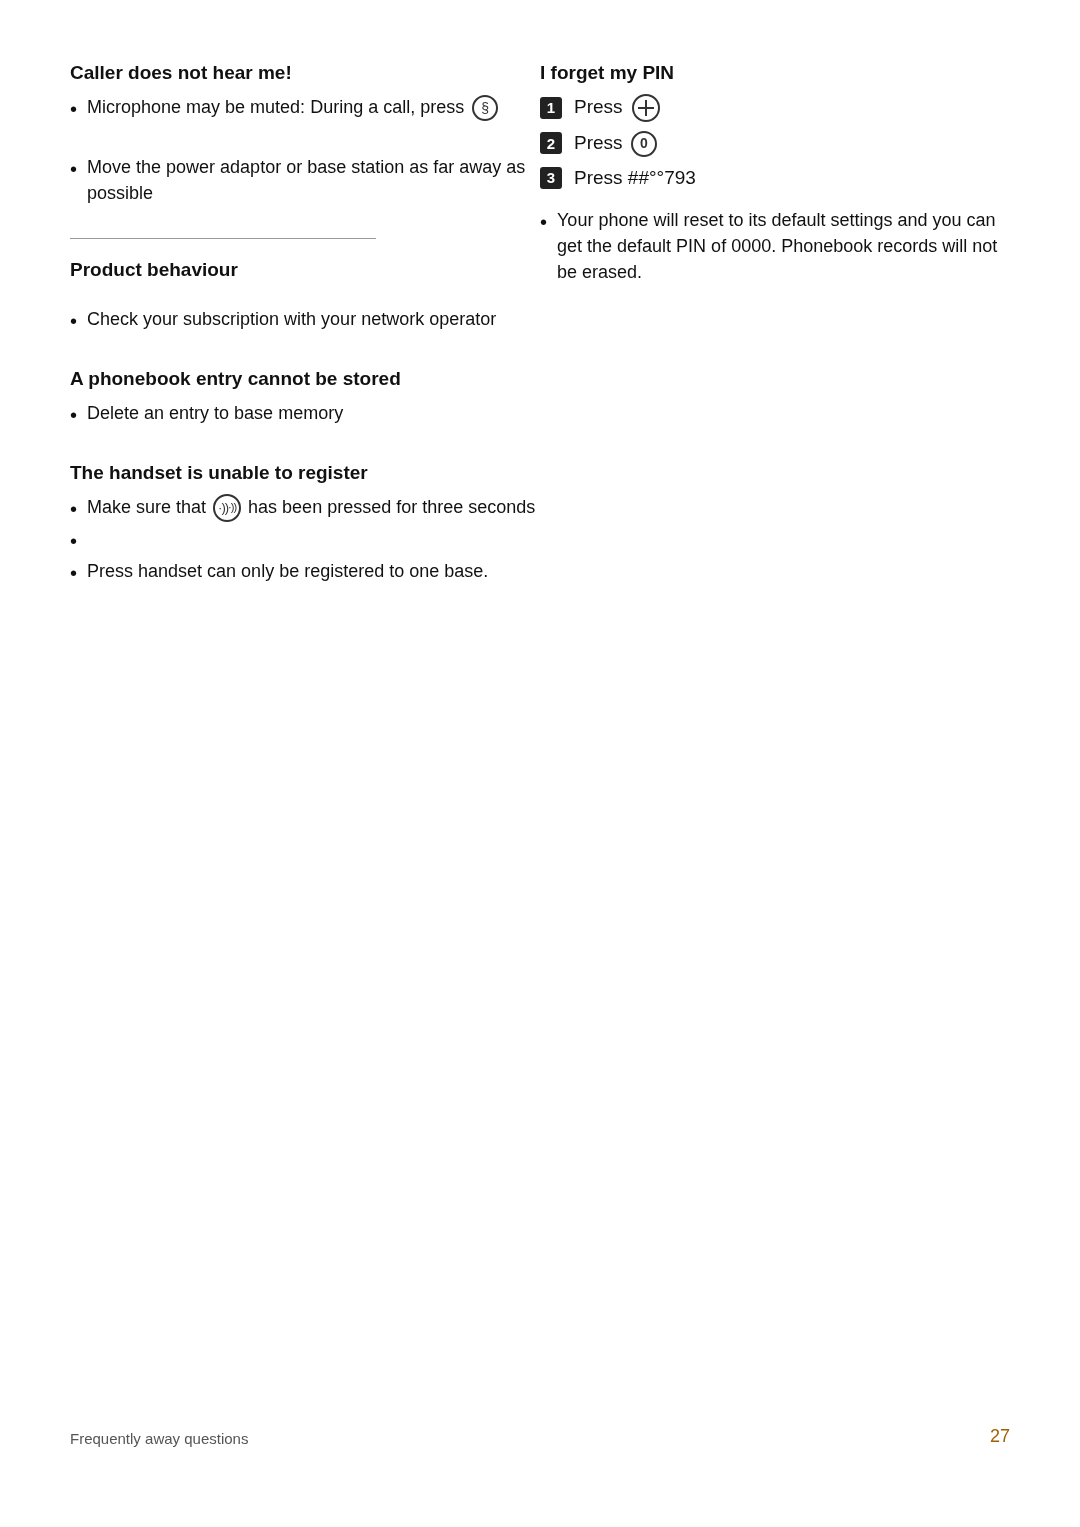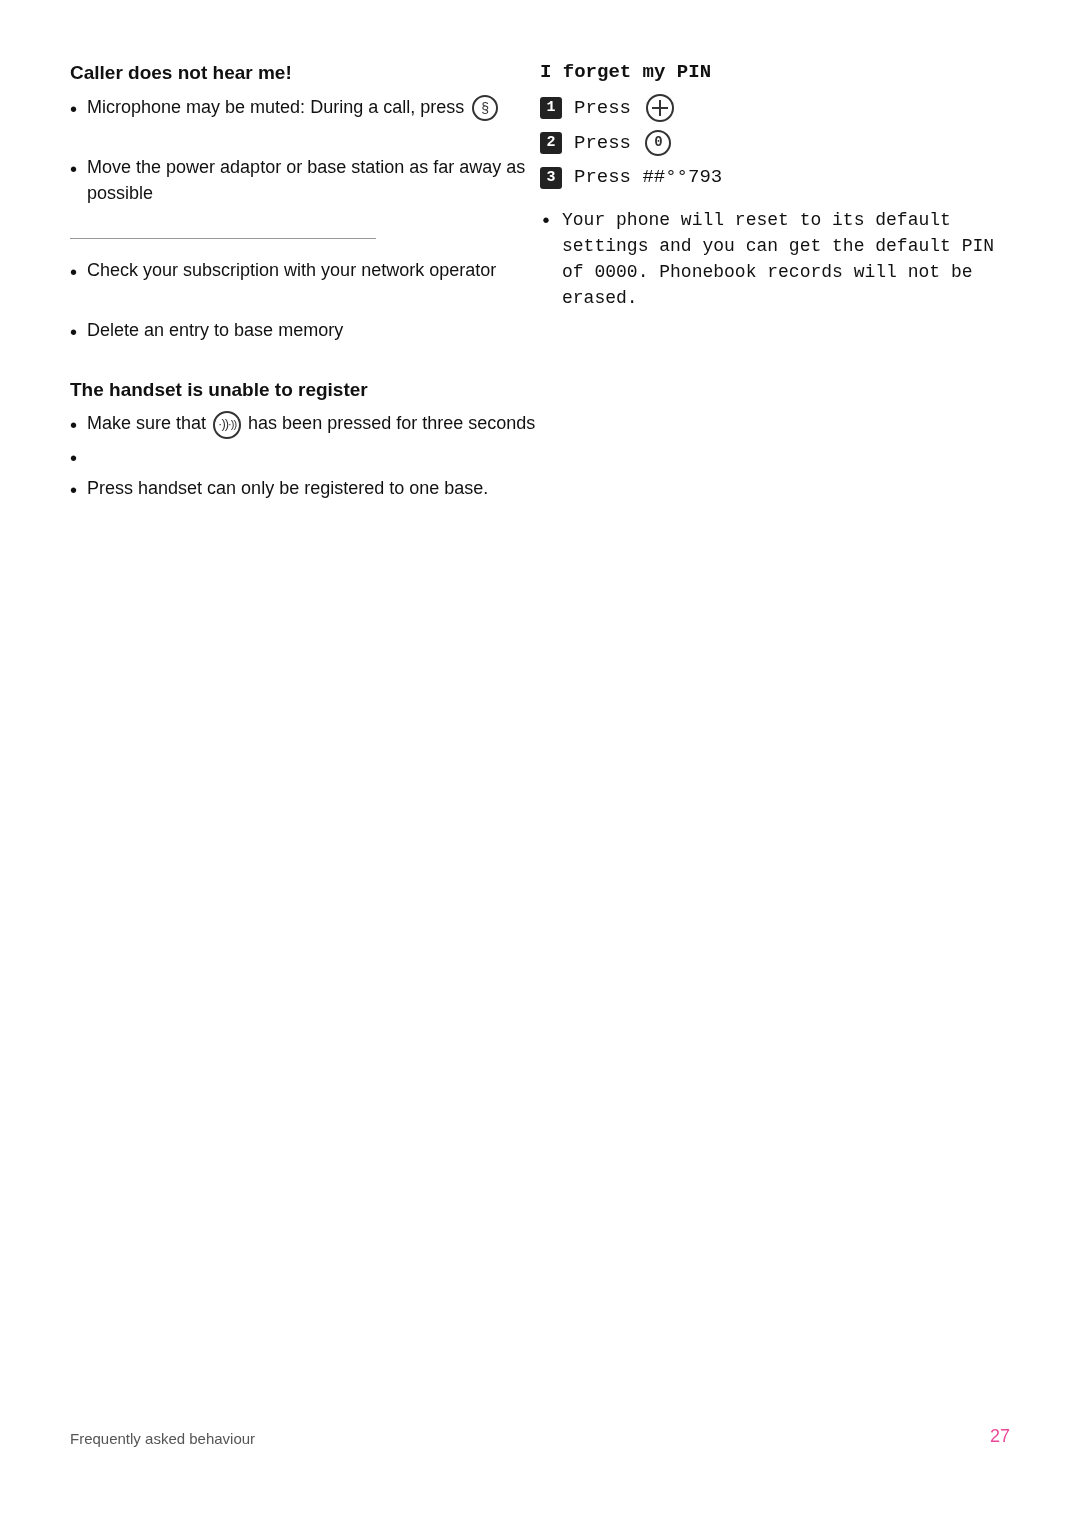--- a/index.html
+++ b/index.html
@@ -22,21 +22,20 @@
       display: flex;
       flex-direction: row;
     }
     .col-left {
       flex: 1 1 0;
       min-width: 0;
     }
     .col-right {
       flex: 1 1 0;
       min-width: 0;
-      font-family: Liberation Mono, monospace;
     }
     .section {
       margin-bottom: 32px;
     }
     .section-heading {
       font-weight: bold;
       font-size: 19px;
       margin-bottom: 8px;
       line-height: 1.35;
     }
@@ -151,21 +150,21 @@
       align-items: flex-end;
       margin-top: auto;
       padding-top: 30px;
     }
     .footer-text {
       font-size: 15px;
       color: #555;
     }
     .footer-page-num {
       font-size: 18px;
-      color: #ec4899;
+      color: #a16207;
     }
     .press-icon-nav {
       display: inline-flex;
       align-items: center;
       justify-content: center;
       border: 2px solid #333;
       border-radius: 50%;
       width: 28px;
       height: 28px;
       vertical-align: middle;
@@ -222,31 +221,35 @@
         <ul class="bullet-list">
           <li>
             <span class="bullet">•</span>
             <span class="bullet-text">Move the power adaptor or base station as far away as possible</span>
           </li>
         </ul>
       </div>
 
       <hr class="divider">
 
+      <div class="section" style="margin-bottom: 24px;">
+        <div class="section-heading">Product behaviour</div>
+      </div>
 
       <div class="section">
         <ul class="bullet-list">
           <li>
             <span class="bullet">•</span>
             <span class="bullet-text">Check your subscription with your network operator</span>
           </li>
         </ul>
       </div>
 
       <div class="section">
+        <div class="section-heading">A phonebook entry cannot be stored</div>
         <ul class="bullet-list">
           <li>
             <span class="bullet">•</span>
             <span class="bullet-text">Delete an entry to base memory</span>
           </li>
         </ul>
       </div>
 
       <div class="section">
         <div class="section-heading">The handset is unable to register</div>
@@ -308,16 +311,16 @@
             <span class="bullet-text">Your phone will reset to its default settings and you can get the default PIN of 0000. Phonebook records will not be erased.</span>
           </li>
         </ul>
       </div>
 
     </div>
 
   </div>
 
   <div class="page-footer">
-    <span class="footer-text">Frequently asked behaviour</span>
+    <span class="footer-text">Frequently away questions</span>
     <span class="footer-page-num">27</span>
   </div>
 </div>
 
 </body></html>

